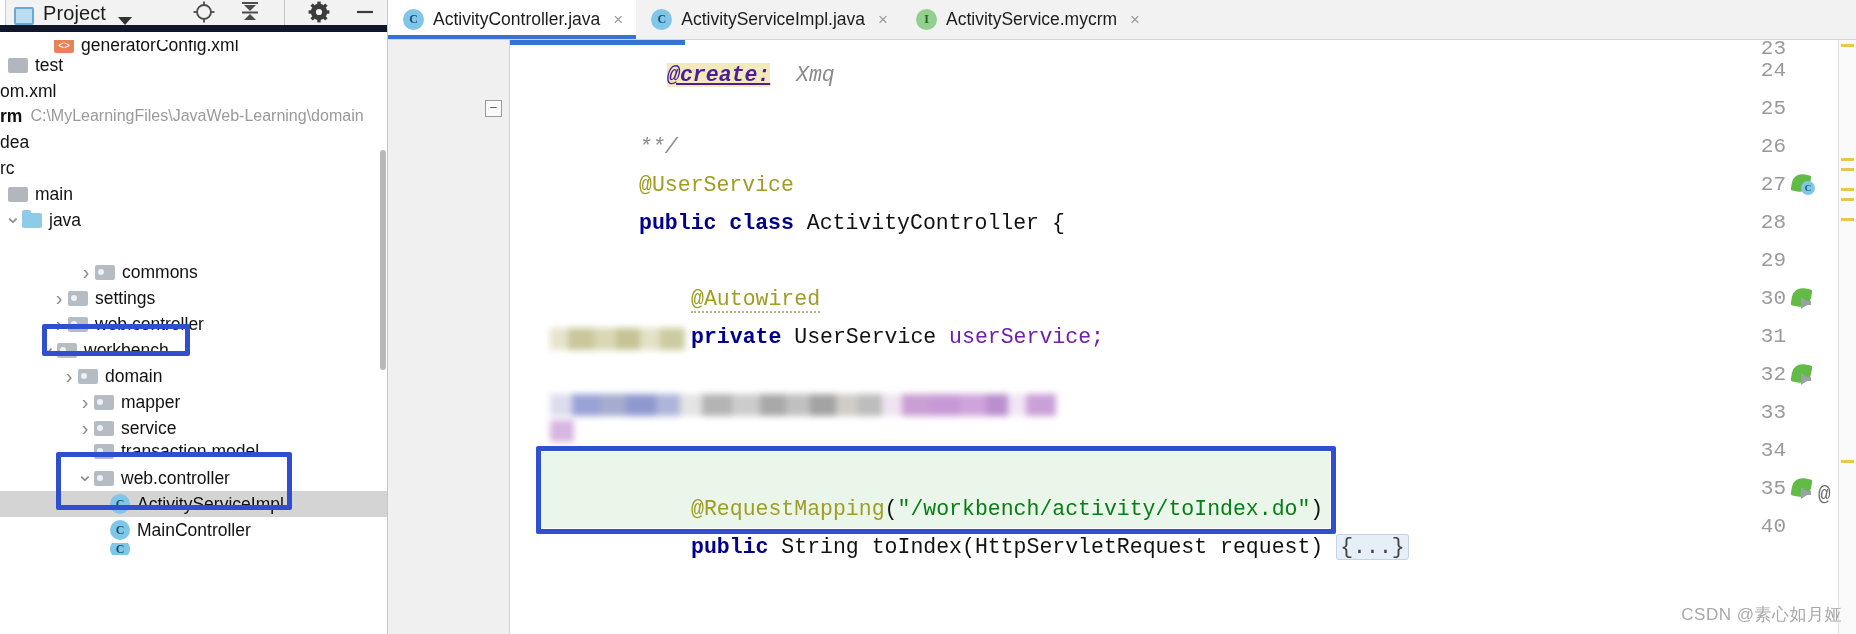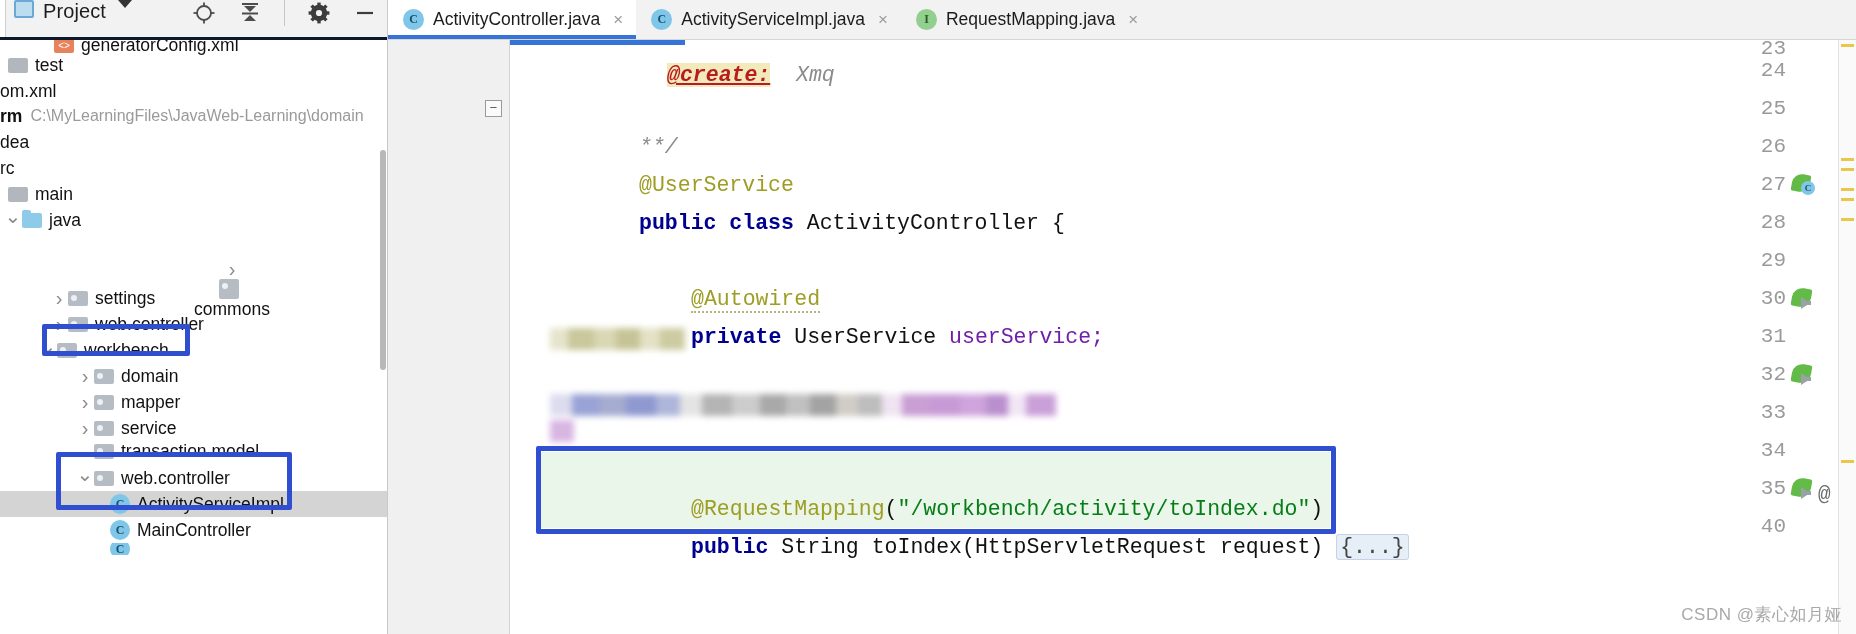--- a/index.html
+++ b/index.html
@@ -5,22 +5,22 @@
   * { box-sizing: border-box; margin:0; padding:0; }
   html,body { width:1856px; height:634px; overflow:hidden; background:#ffffff;
               font-family:"Liberation Sans", sans-serif; }
 
   #app { position:relative; width:1856px; height:634px; background:#fff; }
 
   
   #sidebar { position:absolute; left:0; top:0; width:388px; height:634px;
              background:#ffffff; border-right:1px solid #c9c9c9; overflow:hidden; }
 
-  #sidebar-header { position:relative; height:40px; background:#f2f2f2;
-                    border-bottom:3px solid #0f172a; display:flex; align-items:flex-start; }
+  #sidebar-header { position:relative; height:32px; background:#f2f2f2;
+                    border-bottom:7px solid #0f172a; display:flex; align-items:flex-end; }
   #sidebar-header .leftstrip { position:absolute; left:0; top:0; bottom:0; width:6px; background:#ffffff; border-right:1px solid #cfcfcf;}
   .proj-ico { width:20px; height:18px; margin-left:14px; border:2px solid #6aa9d6; background:#bcdcf0; border-radius:2px; }
   .proj-label { margin-left:9px; font-size:20px; color:#1c1c1c; letter-spacing:0.1px; }
   .caret-dn { margin-left:12px; width:0;height:0;border-left:7px solid transparent;border-right:7px solid transparent;border-top:8px solid #333; }
   .hdr-tools { margin-left:auto; display:flex; align-items:center; gap:22px; padding-right:10px;}
   .tool-ico { width:24px; height:24px; position:relative; }
   .divider-v { width:1px; height:26px; background:#c8c8c8; }
 
   
   #tree { position:absolute; left:0; top:40px; right:0; bottom:0; overflow:hidden; }
@@ -91,21 +91,21 @@
   .atsign { position:absolute; left:84px; top:6px; font-size:21px; color:#6b6b6b; font-family:"Liberation Mono", monospace;}
 
   #code { position:absolute; left:122px; top:0; right:0; bottom:0; }
   .cl { position:absolute; left:0; right:0; height:38px; line-height:38px;
         font-family:"Liberation Mono", monospace; font-size:21.5px; white-space:pre; }
   .k  { color:#00008f; font-weight:bold; }
   .anno { color:#9e9d24; }
   .str { color:#067d17; }
   .fld { color:#6f1fa8; }
   .cm { color:#8c8c8c; font-style:italic; }
-  .cmtag { color:#b91c1c; font-style:italic; font-weight:bold; text-decoration:underline; background:#f2eabc;margin-top:24px; }
+  .cmtag { color:#4c1d95; font-style:italic; font-weight:bold; text-decoration:underline; background:#f2eabc;margin-top:24px; }
   .plain { color:#111; }
   .fold { color:#444; background:#e6eef7; border:1px solid #c5d3e2; border-radius:3px; padding:0 3px;}
   .squig { border-bottom:2px dotted #b9b27a; }
 
   
   .foldmark { position:absolute; width:17px;height:17px;border:1px solid #9a9a9a;background:#fafafa;
               font-size:13px; line-height:15px; text-align:center; color:#555; font-family:"Liberation Mono",monospace;}
 
   
   .blur { position:absolute; height:22px; filter:blur(3px); }
@@ -217,21 +217,21 @@
         <span class="ficon f-blue"></span>
         <span class="tlabel">java</span>
       </div>
 
       <div class="trow" style="position:absolute; top:141px; left:0; right:0; padding-left:8px;">
         <span class="ficon f-gray"></span>
         <span class="tlabel">main</span>
       </div>
 
 
-      <div class="trow" style="position:absolute; top:219px; left:0; right:0; padding-left:77px;flex-direction:column;">
+      <div class="trow" style="position:absolute; top:219px; left:0; right:0; padding-left:77px;">
         <span class="arrow r"></span>
         <span class="ficon f-pkg"></span>
         <span class="tlabel">commons</span>
       </div>
 
       <div class="trow" style="position:absolute; top:245px; left:0; right:0; padding-left:50px;">
         <span class="arrow r"></span>
         <span class="ficon f-pkg"></span>
         <span class="tlabel">settings</span>
       </div>
@@ -241,21 +241,21 @@
         <span class="ficon f-pkg"></span>
         <span class="tlabel">web.controller</span>
       </div>
 
       <div class="trow" style="position:absolute; top:297px; left:0; right:0; padding-left:39px;">
         <span class="arrow d"></span>
         <span class="ficon f-pkg"></span>
         <span class="tlabel">workbench</span>
       </div>
 
-      <div class="trow" style="position:absolute; top:323px; left:0; right:0; padding-left:76px;">
+      <div class="trow" style="position:absolute; top:323px; left:0; right:0; padding-left:60px;">
         <span class="arrow r"></span>
         <span class="ficon f-pkg"></span>
         <span class="tlabel">domain</span>
       </div>
 
       <div class="trow" style="position:absolute; top:349px; left:0; right:0; padding-left:76px;">
         <span class="arrow r"></span>
         <span class="ficon f-pkg"></span>
         <span class="tlabel">mapper</span>
       </div>
@@ -309,21 +309,21 @@
         <span>ActivityController.java</span>
         <span class="tclose">×</span>
       </div>
       <div class="tab">
         <span class="tico cls">C</span>
         <span>ActivityServiceImpl.java</span>
         <span class="tclose">×</span>
       </div>
       <div class="tab">
         <span class="tico iface">I</span>
-        <span>RequestMapping.java</span>
+        <span>ActivityService.mycrm</span>
         <span class="tclose">×</span>
       </div>
     </div>
 
     <div id="code-wrap">
 
       <div id="gutter"></div>
       <div id="gutter-line"></div>
 
       <div class="ln" style="top:-10px;">

